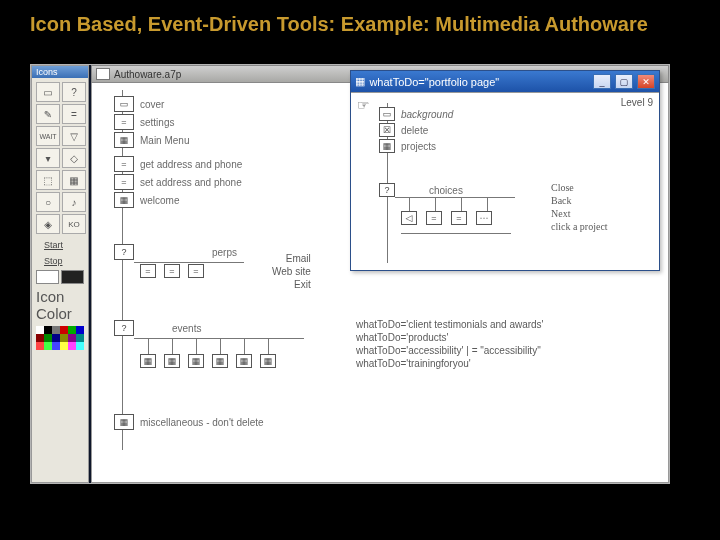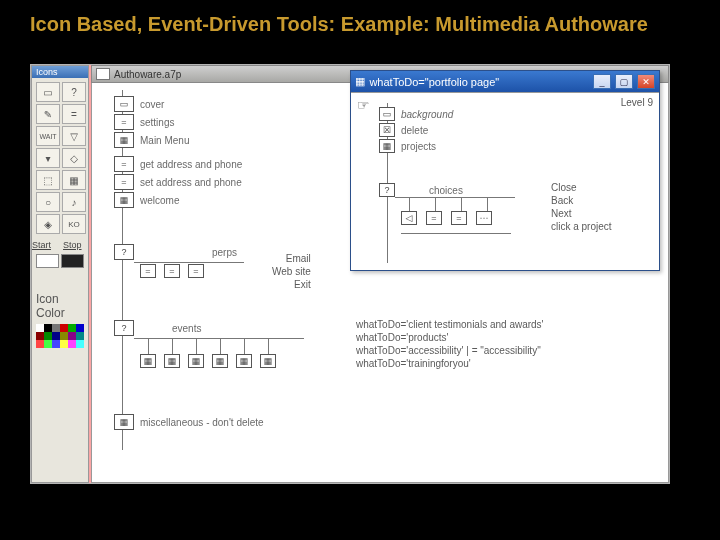--- a/index.html
+++ b/index.html
@@ -1,33 +1,33 @@
 <!DOCTYPE html>
 <html><head>
 <meta charset="utf-8">
 <style>
   * { box-sizing: border-box; margin: 0; padding: 0; }
   body { width: 720px; height: 540px; background: #000; font-family: "Trebuchet MS", Tahoma, sans-serif; overflow: hidden; }
   .slide { width: 720px; height: 540px; background: #000; }
   .title { color: #c89a2e; font-weight: bold; font-size: 20px; padding: 12px 30px 8px 30px; line-height: 1.2; }
   .shot-wrap { margin: 20px 30px 0 30px; background: #b5b5b5; padding: 1px; width: 640px; height: 420px; position: relative; }
-  .shot { background: #fca5a5; width: 100%; height: 100%; position: relative; font-family: Tahoma, sans-serif; font-size: 10px; color: #444; }
+  .shot { background: #0f172a; width: 100%; height: 100%; position: relative; font-family: Tahoma, sans-serif; font-size: 10px; color: #444; }
 
   
   .palette { position: absolute; top: 0; left: 0; width: 58px; height: 418px; background: #e8e6dd; border: 1px solid #999; }
   .pal-title { background: linear-gradient(#6f9fd8,#3a6fb5); color: #fff; font-size: 9px; padding: 1px 4px; }
   .pal-grid { display: grid; grid-template-columns: 24px 24px; gap: 2px; padding: 4px; }
   .pal-btn { width: 24px; height: 20px; background: #f4f2ea; border: 1px solid #aaa; display:flex; align-items:center; justify-content:center; font-size:10px; color:#555; }
-  .pal-row { display:flex; gap:12px; padding:2px 0; font-size:9px; color:#444;}
+  .pal-row { display:flex; gap:6px; padding:2px 12px; font-size:9px; color:#444;flex-direction:column;}
   .pal-row span { text-decoration: underline; cursor:default; }
   .pal-flags { display:flex; gap:2px; padding:2px 4px; }
   .flag { width:24px; height:14px; border:1px solid #888; }
   .flag.wh { background:#fff; }
   .flag.bk { background:#222; }
-  .pal-label { font-size:12px; padding:2px 4px; color:#555;margin-top:20px; }
+  .pal-label { font-size:15px; padding:2px 4px; color:#555; }
   .swatches { display:grid; grid-template-columns: repeat(6, 8px); gap:0; padding:2px 4px; }
   .sw { width:8px; height:8px; }
 
   
   .canvas { position:absolute; top:0; left:60px; right:0; bottom:0; background:#fff; border:1px solid #999; }
   .canvas-title { position:absolute; top:-1px; left:-1px; right:-1px; height:18px; background:linear-gradient(#cfcfcf,#a8a8a5); border:1px solid #888; display:flex; align-items:center; gap:4px; padding:0 4px; font-size:10px; color:#333;}
   .canvas-title .doc-ico { width:14px; height:12px; background:#fff; border:1px solid #777; display:inline-block;}
   .fl { position:absolute; }
   .node { display:flex; align-items:center; gap:6px; margin:2px 0; }
   .ico { width:20px; height:16px; background:#fff; border:1px solid #555; display:inline-flex; align-items:center; justify-content:center; font-size:9px; }
@@ -240,21 +240,21 @@
               <span class="ico small">=</span>
               <span class="ico small">=</span>
               <span class="ico small">⋯</span>
             </div>
             <div class="vline" style="left:58px; top:104px; height:14px;"></div>
             <div class="vline" style="left:84px; top:104px; height:14px;"></div>
             <div class="vline" style="left:110px; top:104px; height:14px;"></div>
             <div class="vline" style="left:136px; top:104px; height:14px;"></div>
             <div class="hline" style="left:50px; top:140px; width:110px;"></div>
 
-            <div class="textblock" style="left:200px; top:88px;">
+            <div class="textblock" style="left:200px; top:88px;font-family:Liberation Serif, serif;">
               <div>Close</div>
               <div>Back</div>
               <div>Next</div>
               <div>click a project</div>
             </div>
           </div>
         </div>
 
       </div>
 

